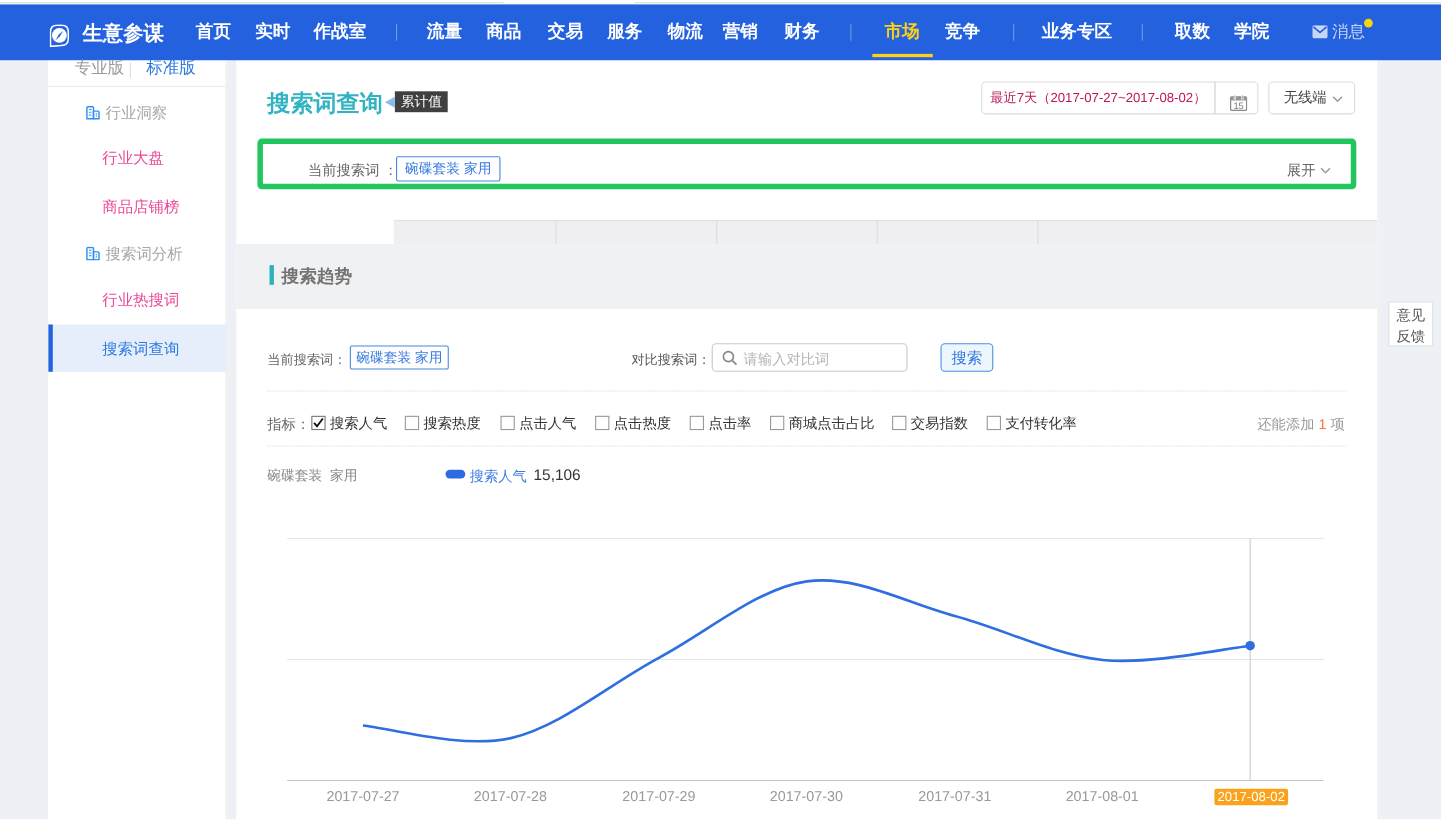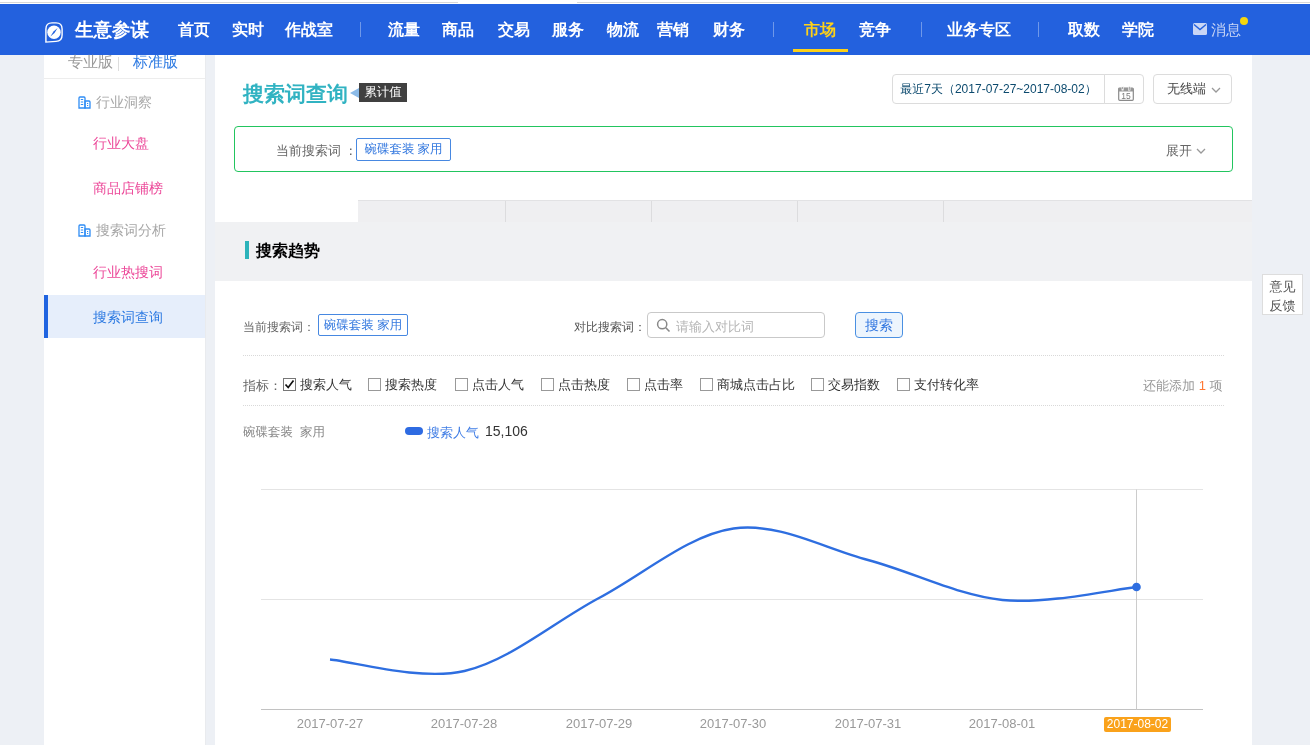--- a/index.html
+++ b/index.html
@@ -86,56 +86,56 @@
   <div class="mi" style="top:252px;color:#2d7ae2;">搜索词查询</div>
 </div>
 
 <div class="abs" style="left:205px;top:55px;width:1px;height:690px;background:#e9ebee;"></div>
 
 <div class="abs" style="left:215px;top:55px;width:1037px;height:167px;background:#fff;">
   <div class="abs" style="left:28px;top:25px;font-size:21px;font-weight:bold;color:#31b3c2;">搜索词查询</div>
   <div class="abs" style="left:144px;top:28px;width:48px;height:19px;background:#404040;color:#fff;font-size:12.5px;text-align:center;line-height:19px;">累计值</div>
   <div class="abs" style="left:135px;top:32.5px;width:0;height:0;border-top:5px solid transparent;border-bottom:5px solid transparent;border-right:9px solid #8cbbe8;"></div>
 
-  <div class="abs" style="left:677px;top:19px;width:213px;height:30px;border:1px solid #dcdcdc;border-radius:4px 0 0 4px;text-align:center;line-height:28px;font-size:12px;color:#0c4a6e;">最近7天（2017-07-27~2017-08-02）</div>
+  <div class="abs" style="left:677px;top:19px;width:213px;height:30px;border:1px solid #dcdcdc;border-radius:4px 0 0 4px;text-align:center;line-height:28px;font-size:12px;color:#be185d;">最近7天（2017-07-27~2017-08-02）</div>
   <div class="abs" style="left:889px;top:19px;width:40px;height:30px;border:1px solid #dcdcdc;border-radius:0 4px 4px 0;">
     <svg style="position:absolute;left:13px;top:11px;" width="16" height="15" viewBox="0 0 16 15">
       <rect x="0.7" y="2" width="14.6" height="12.3" rx="1" fill="#fff" stroke="#8a8a8a" stroke-width="1.2"></rect>
       <path d="M0.7 5.4 V3 Q0.7 2 1.7 2 H14.3 Q15.3 2 15.3 3 V5.4 Z" fill="#979797"></path>
       <rect x="3.9" y="0.4" width="1.5" height="3.8" fill="#979797" stroke="#fff" stroke-width="0.6"></rect>
       <rect x="10.6" y="0.4" width="1.5" height="3.8" fill="#979797" stroke="#fff" stroke-width="0.6"></rect>
       <text x="8" y="12.7" font-size="8.5" fill="#7b7b7b" text-anchor="middle" font-family="Liberation Sans">15</text>
     </svg>
   </div>
   <div class="abs" style="left:938px;top:19px;width:79px;height:30px;border:1px solid #dcdcdc;border-radius:4px;font-size:13px;color:#444;line-height:28px;">
     <span style="margin-left:13px;">无线端</span>
     <svg style="position:absolute;right:10px;top:12px;" width="10" height="6" viewBox="0 0 10 6">
           <path d="M1 1 L5 5 L9 1" fill="none" stroke="#999" stroke-width="1.3"></path>
         </svg>
   </div>
 
-  <div class="abs" style="left:19px;top:71px;width:999px;height:46px;border:1px solid #22c55e;border-radius:4px;font-family:Liberation Serif, serif;">
+  <div class="abs" style="left:19px;top:71px;width:999px;height:46px;border:5px solid #22c55e;border-radius:4px;">
     <div class="abs" style="left:41px;top:15px;font-size:13px;color:#666;">当前搜索词 ：</div>
     <div class="abs" style="left:121px;top:11px;width:95px;height:23px;border:1px solid #4788e1;border-radius:2px;color:#3579df;font-size:12.5px;text-align:center;line-height:21px;">碗碟套装 家用</div>
     <div class="abs" style="left:931px;top:15px;font-size:13px;color:#666;">展开</div>
     <svg style="position:absolute;left:961px;top:21px;" width="10" height="6" viewBox="0 0 10 6">
           <path d="M1 1 L5 5 L9 1" fill="none" stroke="#999" stroke-width="1.3"></path>
         </svg>
   </div>
 </div>
 
 <div class="abs" style="left:358px;top:200px;width:894px;height:22px;background:#efeff1;border-top:1px solid #e2e2e4;"></div>
 <div class="abs" style="left:505px;top:201px;width:1px;height:21px;background:#dcdcde;"></div>
 <div class="abs" style="left:651px;top:201px;width:1px;height:21px;background:#dcdcde;"></div>
 <div class="abs" style="left:797px;top:201px;width:1px;height:21px;background:#dcdcde;"></div>
 <div class="abs" style="left:943px;top:201px;width:1px;height:21px;background:#dcdcde;"></div>
 
 <div class="abs" style="left:215px;top:222px;width:1037px;height:59px;background:#f0f1f3;">
   <div class="abs" style="left:30px;top:19px;width:4px;height:18px;background:#2cb3ba;"></div>
-  <div class="abs" style="left:41px;top:19px;font-size:16px;font-weight:bold;color:#000000;">搜索趋势</div>
+  <div class="abs" style="left:41px;top:19px;font-size:16px;font-weight:bold;color:#737373;">搜索趋势</div>
 </div>
 
 <div class="abs" style="left:215px;top:281px;width:1037px;height:464px;background:#fff;">
 
   <div class="abs" style="left:28px;top:38px;font-size:12px;color:#666;">当前搜索词：</div>
   <div class="abs" style="left:103px;top:33px;width:90px;height:22px;border:1px solid #4788e1;border-radius:2px;color:#3579df;font-size:12.5px;text-align:center;line-height:20px;">碗碟套装 家用</div>
   <div class="abs" style="left:359px;top:38px;font-size:12px;color:#555;">对比搜索词：</div>
   <div class="abs" style="left:432px;top:31px;width:178px;height:26px;border:1px solid #c9c9c9;border-radius:4px;">
     <svg style="position:absolute;left:8px;top:5px;" width="15" height="15" viewBox="0 0 15 15">
           <circle cx="6.2" cy="6.2" r="4.6" fill="none" stroke="#888" stroke-width="1.5"></circle>

